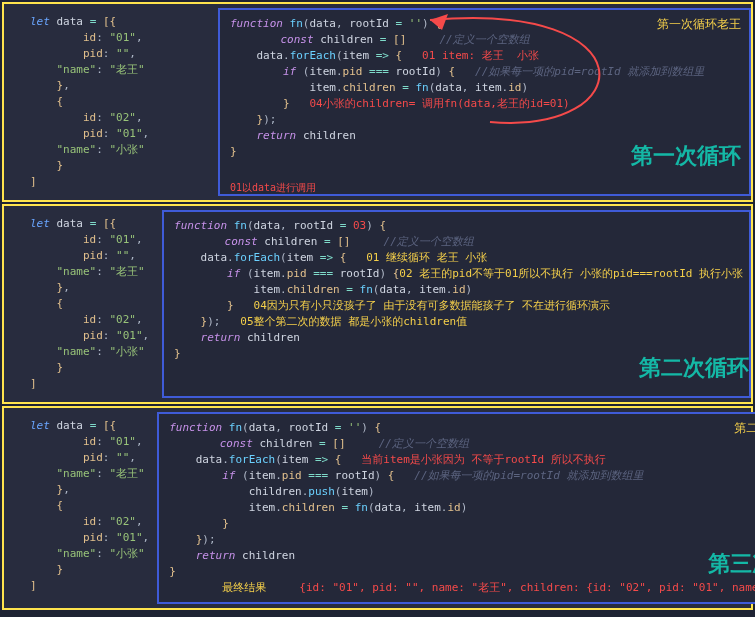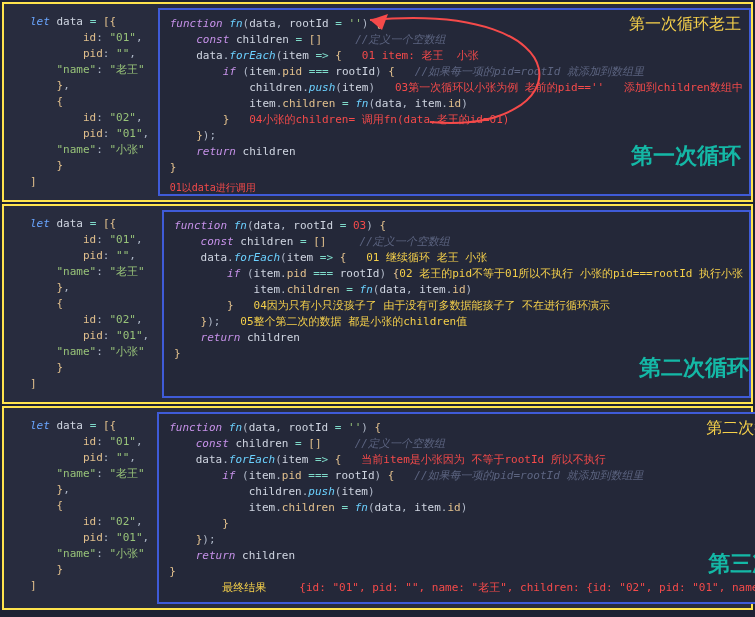--- a/index.html
+++ b/index.html
@@ -31,43 +31,43 @@
     border: 2px solid #3f5bd8;
     background: #242839;
     position: relative;
     padding: 6px 6px 6px 10px;
     line-height: 16px;
   }
   .line { white-space: pre; }
   .key-let { color: #6aa6ff; font-style: italic; }
   .key-fn { color: #c792ea; font-style: italic; }
   .key-ctrl { color: #c792ea; font-style: italic; }
-  .key-const { color: #c792ea; font-style: italic; }
+  .key-const { color: #c792ea; font-style: italic; margin-left: 24px; }
   .ident { color: #d0d6e2; }
-  .ident-fn { color: #6bd1ff; font-style: italic; }
+  .ident-fn { color: #6bd1ff; }
   .prop { color: #e2c08d; }
   .str { color: #98c379; }
   .brace { color: #e2c08d; }
   .bracket { color: #e2c08d; }
   .paren { color: #b0b8c8; }
   .op { color: #7fdbca; }
   .cmt { color: #5c6480; font-style: italic; margin-top: 36px; }
   .c-red { color: #f54a4a; }
   .c-yellow { color: #f5d04a; }
   .overlay-label {
     position: absolute;
     color: #14b8a6;
     font-size: 22px;
     font-weight: 600;
     pointer-events: none;
   }
   .overlay-top {
     position: absolute;
     color: #f5d04a;
-    font-size: 16px;
+    font-size: 12px;
     font-weight: 500;
     pointer-events: none;
   }
   svg.arrow-svg {
     position: absolute;
     top: 0; left: 0;
     pointer-events: none;
     width: 100%;
     height: 100%;
     overflow: visible;
@@ -77,21 +77,20 @@
 <body>
 
 <div id="root">
     <div class="section">
       <div class="left-pane"><div class="line"><span class="key-let">let</span> <span class="ident">data</span> <span class="op">=</span> <span class="bracket">[</span><span class="brace">{</span></div><div class="line">        <span class="prop">id</span>: <span class="str">"01"</span>,</div><div class="line">        <span class="prop">pid</span>: <span class="str">""</span>,</div><div class="line">    <span class="str">"name"</span>: <span class="str">"老王"</span></div><div class="line">    <span class="brace">}</span>,</div><div class="line">    <span class="brace">{</span></div><div class="line">        <span class="prop">id</span>: <span class="str">"02"</span>,</div><div class="line">        <span class="prop">pid</span>: <span class="str">"01"</span>,</div><div class="line">    <span class="str">"name"</span>: <span class="str">"小张"</span></div><div class="line">    <span class="brace">}</span></div><div class="line"><span class="bracket">]</span></div></div>
       <div class="right-pane">
         <div class="line"><span class="key-fn">function</span> <span class="ident-fn">fn</span><span class="paren">(</span><span class="ident">data</span>, <span class="ident">rootId</span> <span class="op">=</span> <span class="str">''</span><span class="paren">)</span> <span class="brace">{</span></div>
         <div class="line">    <span class="key-const">const</span> <span class="ident">children</span> <span class="op">=</span> <span class="bracket">[]</span>     <span class="cmt">//定义一个空数组</span></div>
         <div class="line">    <span class="ident">data</span>.<span class="ident-fn">forEach</span><span class="paren">(</span><span class="ident">item</span> <span class="op">=&gt;</span> <span class="brace">{</span>   <span class="c-red">01 item: 老王  小张</span></div>
         <div class="line">        <span class="key-ctrl">if</span> <span class="paren">(</span><span class="ident">item</span>.<span class="prop">pid</span> <span class="op">===</span> <span class="ident">rootId</span><span class="paren">)</span> <span class="brace">{</span>   <span class="cmt">//如果每一项的pid=rootId 就添加到数组里</span></div>
-        <div class="line">            <span class="ident">children</span>.<span class="ident-fn">push</span><span class="paren">(</span><span class="ident">item</span><span class="paren">)</span>   <span class="c-red">03第一次循环以小张为例 老前的pid==''   添加到children数组中</span></div>
         <div class="line">            <span class="ident">item</span>.<span class="prop">children</span> <span class="op">=</span> <span class="ident-fn">fn</span><span class="paren">(</span><span class="ident">data</span>, <span class="ident">item</span>.<span class="prop">id</span><span class="paren">)</span></div>
         <div class="line">        <span class="brace">}</span>   <span class="c-red">04小张的children= 调用fn(data,老王的id=01)</span></div>
         <div class="line">    <span class="brace">}</span><span class="paren">)</span>;</div>
         <div class="line">    <span class="key-ctrl">return</span> <span class="ident">children</span></div>
         <div class="line"><span class="brace">}</span></div>
         <div style="position: absolute; left: 10px; bottom: -2px; color: rgb(245, 74, 74); font-size: 10px;">01以data进行调用</div>
         <div class="overlay-top" style="right: 8px; top: 6px;">第一次循环老王</div>
         <div class="overlay-label" style="right: 8px; bottom: 30px;">第一次循环</div>
         <svg class="arrow-svg">
           <path d="M 270 112 C 420 125, 430 -10, 210 10" stroke="#f54a4a" stroke-width="2" fill="none"></path>

